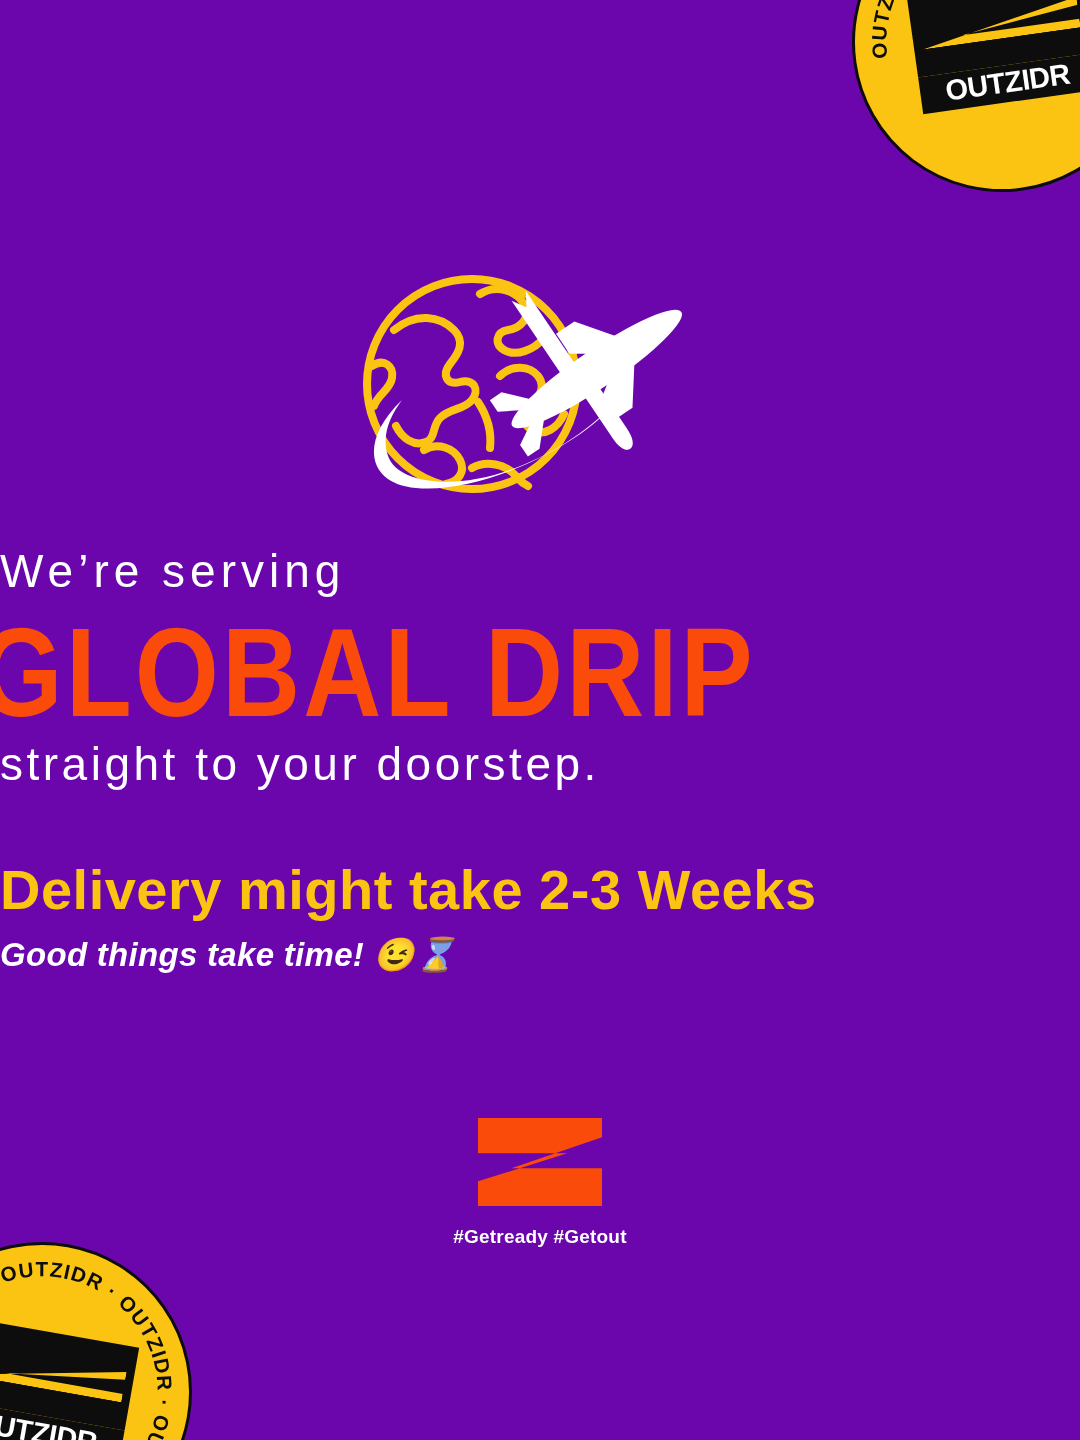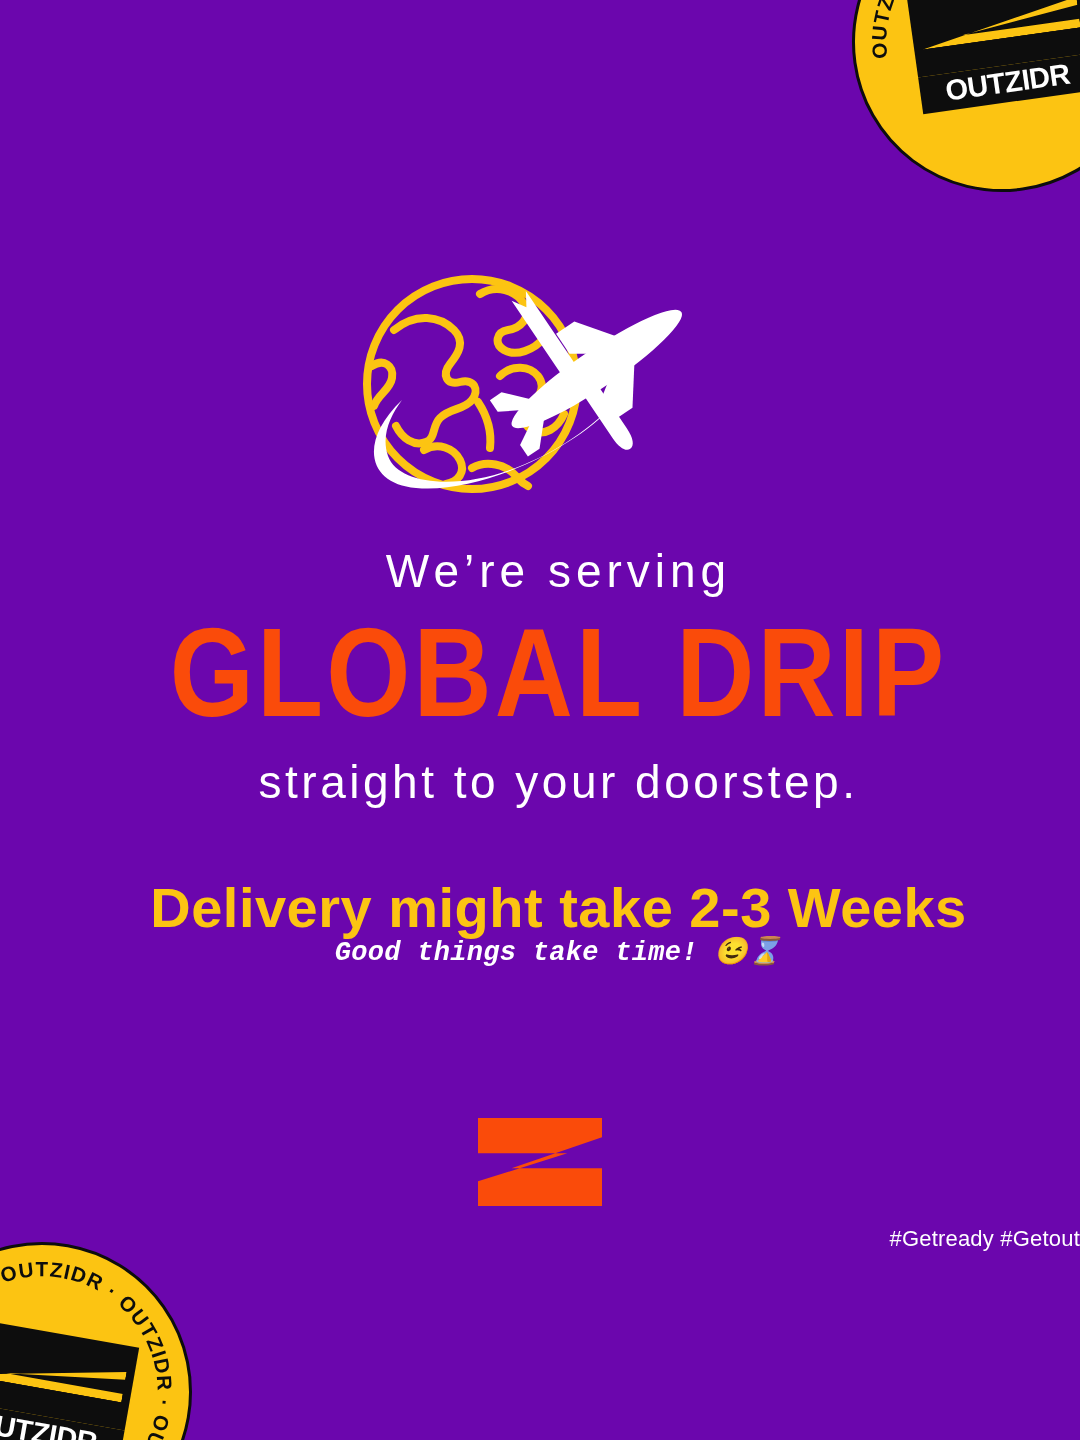--- a/index.html
+++ b/index.html
@@ -69,22 +69,21 @@
     position:absolute;
     left:50%; top:272px;
     transform:translateX(-50%);
     width:372px; height:238px;
   }
 
   
   .content {
     position:absolute;
     left:0; right:0; top:546px;
-    text-align:center;
-    padding-left:37px;
+    text-align:left;
   }
 
   .line-serving {
     color:#ffffff;
     font-size:46px;
     font-weight:300;
     letter-spacing:5px;
     line-height:1.1;
   }
 
@@ -99,61 +98,60 @@
     transform-origin:center top;
     font-stretch:condensed;
   }
 
   .line-doorstep {
     color:#ffffff;
     font-size:46px;
     font-weight:300;
     letter-spacing:3.5px;
     line-height:1.1;
-    margin-top:44px;
+    margin-top:26px;
   }
 
   .line-delivery {
     color:#FCC412;
     font-size:56px;
     font-weight:bold;
     letter-spacing:0.5px;
     line-height:1.1;
     margin-top:70px;
   }
 
   .line-goodthings {
     color:#ffffff;
-    font-size:27px;
+    font-size:33px;
     font-weight:bold;
     font-style:italic;
     letter-spacing:0.3px;
     line-height:1.1;
-    font-family:Liberation Mono, monospace;
+    margin-top:16px;
   }
 
   
   .footer {
     position:absolute;
     left:0; right:0; top:1118px;
     text-align:center;
   }
   .footer-z {
     width:124px; height:88px;
     margin:0 auto;
     background:#FA4B0A;
     clip-path:polygon(0 0, 100% 0, 100% 22%, 27% 57%, 100% 57%, 100% 100%, 0 100%, 0 72%, 72% 40%, 0 40%);
   }
   .footer-tag {
     color:#ffffff;
-    font-size:22px;
-    font-weight:normal;
+    font-size:19px;
+    font-weight:bold;
     letter-spacing:0.2px;
     margin-top:20px;
-    text-align:right;
   }
 </style>
 </head>
 <body>
 
 <div class="badge" id="badge-tr">
   <svg class="badge-ring" viewBox="0 0 300 300">
     <defs>
       <path id="ringpath-tr" d="M 150,150 m -118,0 a 118,118 0 1,1 236,0 a 118,118 0 1,1 -236,0"></path>
     </defs>

